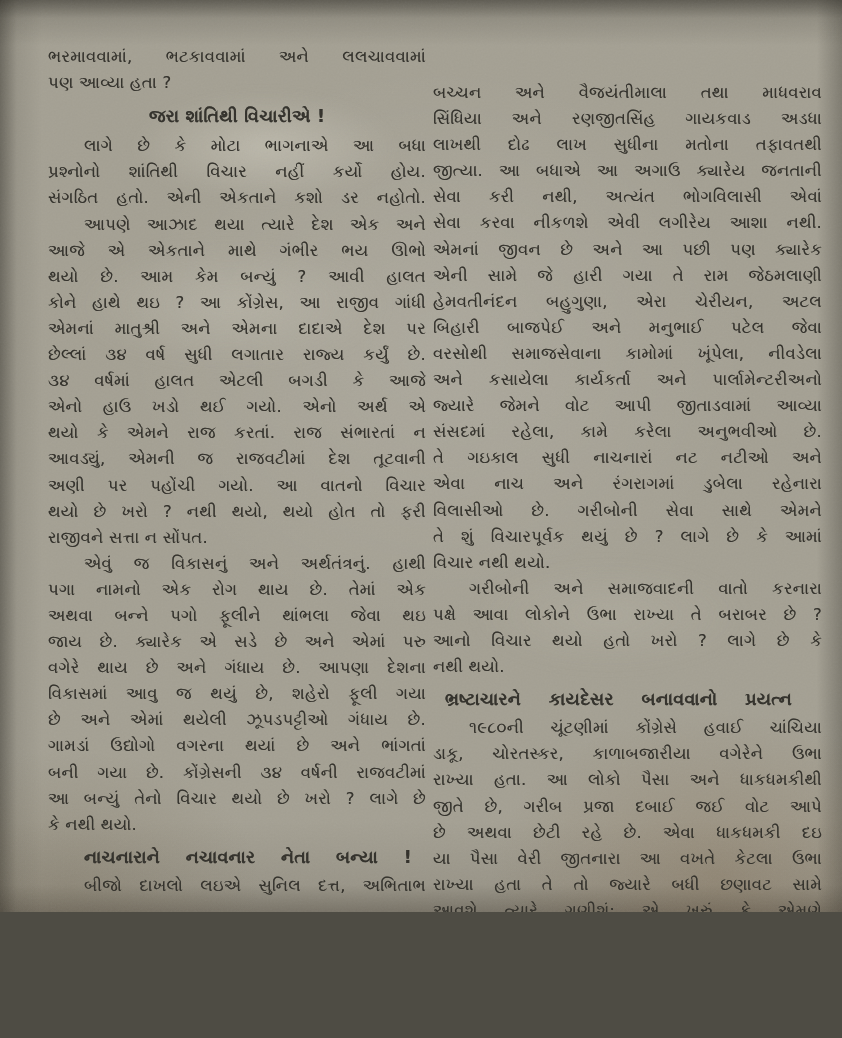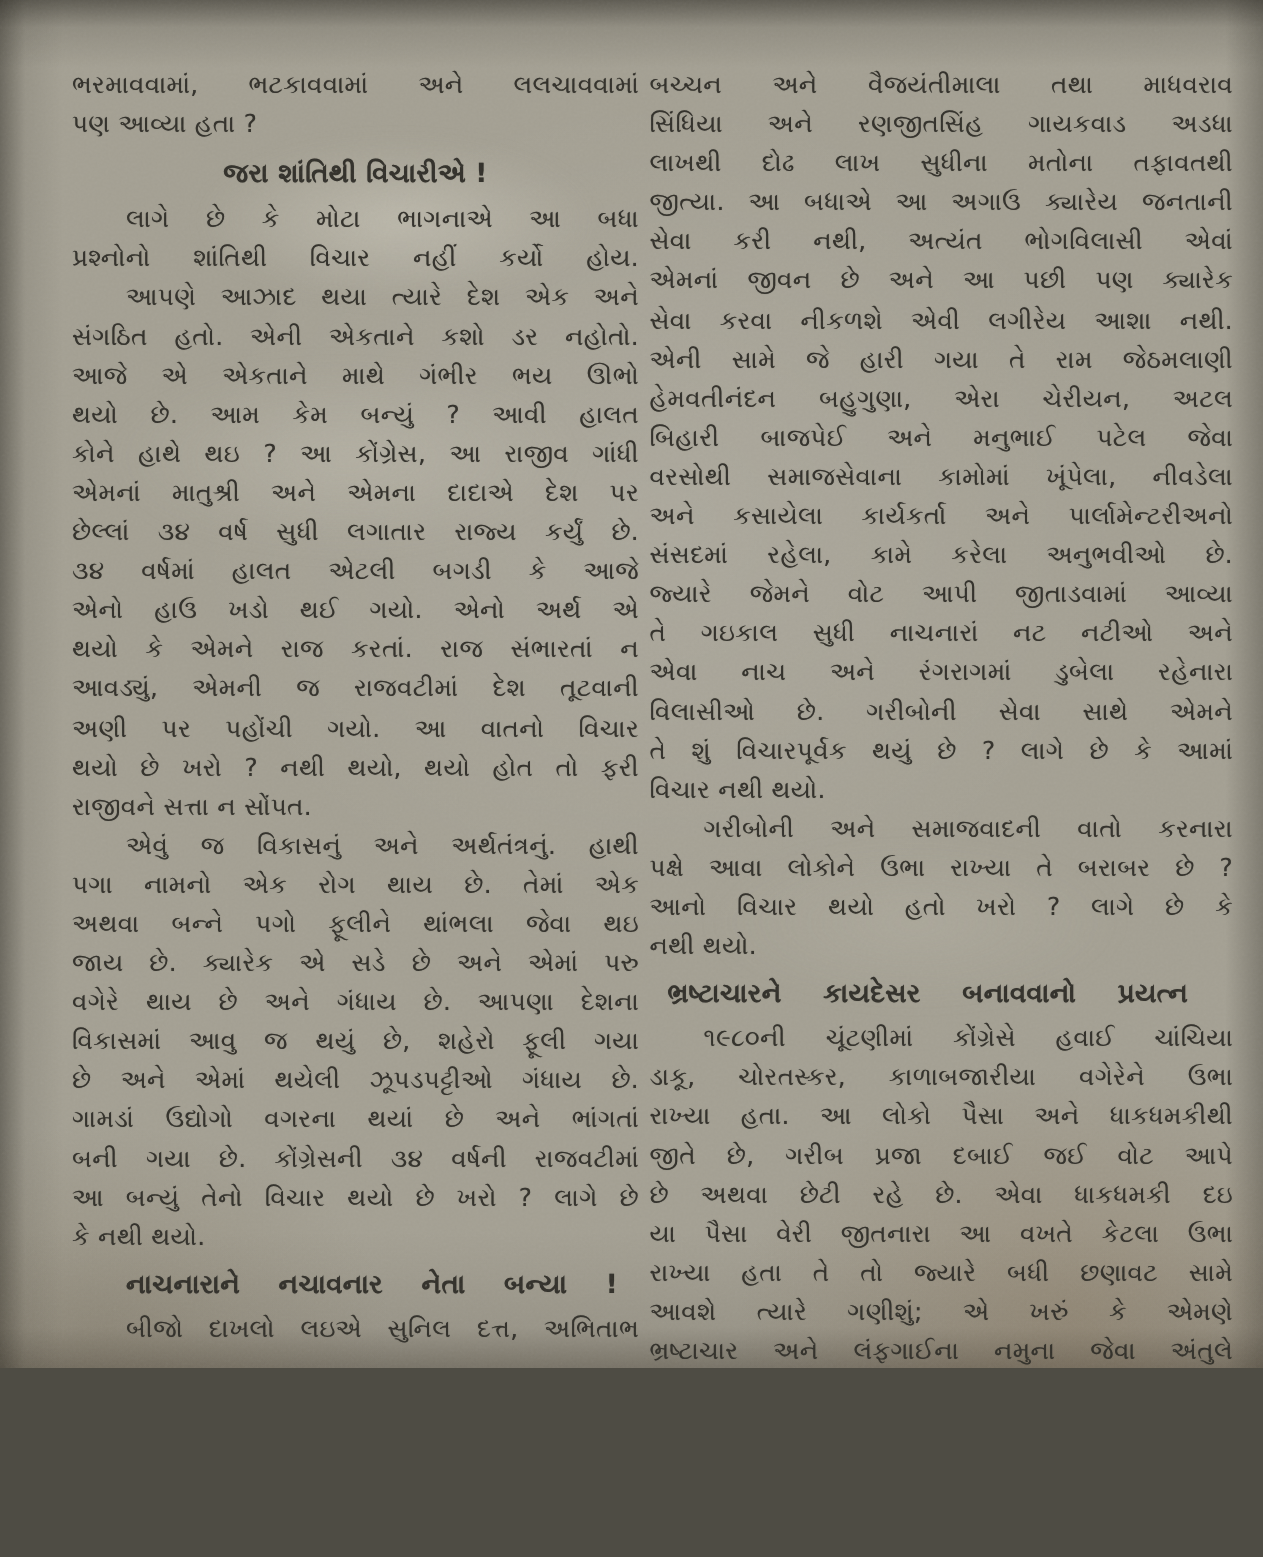--- a/index.html
+++ b/index.html
@@ -30,21 +30,21 @@
   .ghost2{left:70px;top:240px;width:320px;height:130px;
     background:radial-gradient(ellipse, rgba(218,215,202,0.25), rgba(0,0,0,0) 70%);
     filter:blur(9px);}
   .ghost3{left:470px;top:560px;width:280px;height:110px;
     background:radial-gradient(ellipse, rgba(214,211,198,0.16), rgba(0,0,0,0) 70%);
     filter:blur(9px);}
   .grain{position:absolute;left:0;top:0;width:842px;height:1038px;opacity:.45;pointer-events:none;}
 
   .col{position:absolute;top:44px;color:#32302a;}
   #col-left{left:48px;width:378px;}
-  #col-right{left:433px;width:389px;}
+  #col-right{left:433px;width:389px;margin-top:36px;}
 
   .line{
     font-size:16.5px;
     line-height:26.1px;
     min-height:26.1px;
     text-align:justify;
     text-align-last:justify;
     letter-spacing:0.2px;
     text-shadow:0 0 0.5px rgba(48,47,41,0.55);
     overflow:hidden;
@@ -93,22 +93,22 @@
   <div class="ghost ghost1"></div>
   <div class="ghost ghost2"></div>
   <div class="ghost ghost3"></div>
 
   <div class="col" id="col-left">
       <div class="line">ભરમાવવામાં, ભટકાવવામાં અને લલચાવવામાં</div>
       <div class="line end">પણ આવ્યા હતા ?</div>
       <div class="line head">જરા શાંતિથી વિચારીએ !</div>
       <div class="line indent">લાગે છે કે મોટા ભાગનાએ આ બધા</div>
       <div class="line">પ્રશ્નોનો શાંતિથી વિચાર નહીં કર્યો હોય.</div>
+      <div class="line">સંગઠિત હતો. એની એકતાને કશો ડર નહોતો.</div>
       <div class="line indent">આપણે આઝાદ થયા ત્યારે દેશ એક અને</div>
-      <div class="line">સંગઠિત હતો. એની એકતાને કશો ડર નહોતો.</div>
       <div class="line">આજે એ એકતાને માથે ગંભીર ભય ઊભો</div>
       <div class="line">થયો છે. આમ કેમ બન્યું ? આવી હાલત</div>
       <div class="line">કોને હાથે થઇ ? આ કોંગ્રેસ, આ રાજીવ ગાંધી</div>
       <div class="line">એમનાં માતુશ્રી અને એમના દાદાએ દેશ પર</div>
       <div class="line">છેલ્લાં ૩૪ વર્ષ સુધી લગાતાર રાજ્ય કર્યું છે.</div>
       <div class="line">૩૪ વર્ષમાં હાલત એટલી બગડી કે આજે</div>
       <div class="line">એનો હાઉ ખડો થઈ ગયો. એનો અર્થ એ</div>
       <div class="line">થયો કે એમને રાજ કરતાં. રાજ સંભારતાં ન</div>
       <div class="line">આવડ્યું, એમની જ રાજવટીમાં દેશ તૂટવાની</div>
       <div class="line">અણી પર પહોંચી ગયો. આ વાતનો વિચાર</div>
@@ -127,29 +127,29 @@
       <div class="line end">કે નથી થયો.</div>
       <div class="line headL">નાચનારાને નચાવનાર નેતા બન્યા !</div>
       <div class="line indent">બીજો દાખલો લઇએ સુનિલ દત્ત, અભિતાભ</div>
     </div>
   <div class="col" id="col-right">
       <div class="line">બચ્ચન અને વૈજયંતીમાલા તથા માધવરાવ</div>
       <div class="line">સિંધિયા અને રણજીતસિંહ ગાયકવાડ અડધા</div>
       <div class="line">લાખથી દોઢ લાખ સુધીના મતોના તફાવતથી</div>
       <div class="line">જીત્યા. આ બધાએ આ અગાઉ ક્યારેય જનતાની</div>
       <div class="line">સેવા કરી નથી, અત્યંત ભોગવિલાસી એવાં</div>
+      <div class="line">સેવા કરવા નીકળશે એવી લગીરેય આશા નથી.</div>
       <div class="line">એમનાં જીવન છે અને આ પછી પણ ક્યારેક</div>
-      <div class="line">સેવા કરવા નીકળશે એવી લગીરેય આશા નથી.</div>
       <div class="line">એની સામે જે હારી ગયા તે રામ જેઠમલાણી</div>
       <div class="line">હેમવતીનંદન બહુગુણા, એરા ચેરીયન, અટલ</div>
       <div class="line">બિહારી બાજપેઈ અને મનુભાઈ પટેલ જેવા</div>
       <div class="line">વરસોથી સમાજસેવાના કામોમાં ખૂંપેલા, નીવડેલા</div>
       <div class="line">અને કસાયેલા કાર્યકર્તા અને પાર્લામેન્ટરીઅનો</div>
+      <div class="line">જ્યારે જેમને વોટ આપી જીતાડવામાં આવ્યા</div>
       <div class="line">સંસદમાં રહેલા, કામે કરેલા અનુભવીઓ છે.</div>
-      <div class="line">જ્યારે જેમને વોટ આપી જીતાડવામાં આવ્યા</div>
       <div class="line">તે ગઇકાલ સુધી નાચનારાં નટ નટીઓ અને</div>
       <div class="line">એવા નાચ અને રંગરાગમાં ડુબેલા રહેનારા</div>
       <div class="line">વિલાસીઓ છે. ગરીબોની સેવા સાથે એમને</div>
       <div class="line">તે શું વિચારપૂર્વક થયું છે ? લાગે છે કે આમાં</div>
       <div class="line end">વિચાર નથી થયો.</div>
       <div class="line indent">ગરીબોની અને સમાજવાદની વાતો કરનારા</div>
       <div class="line">પક્ષે આવા લોકોને ઉભા રાખ્યા તે બરાબર છે ?</div>
       <div class="line">આનો વિચાર થયો હતો ખરો ? લાગે છે કે</div>
       <div class="line end">નથી થયો.</div>
       <div class="line headR">ભ્રષ્ટાચારને કાયદેસર બનાવવાનો પ્રયત્ન</div>

